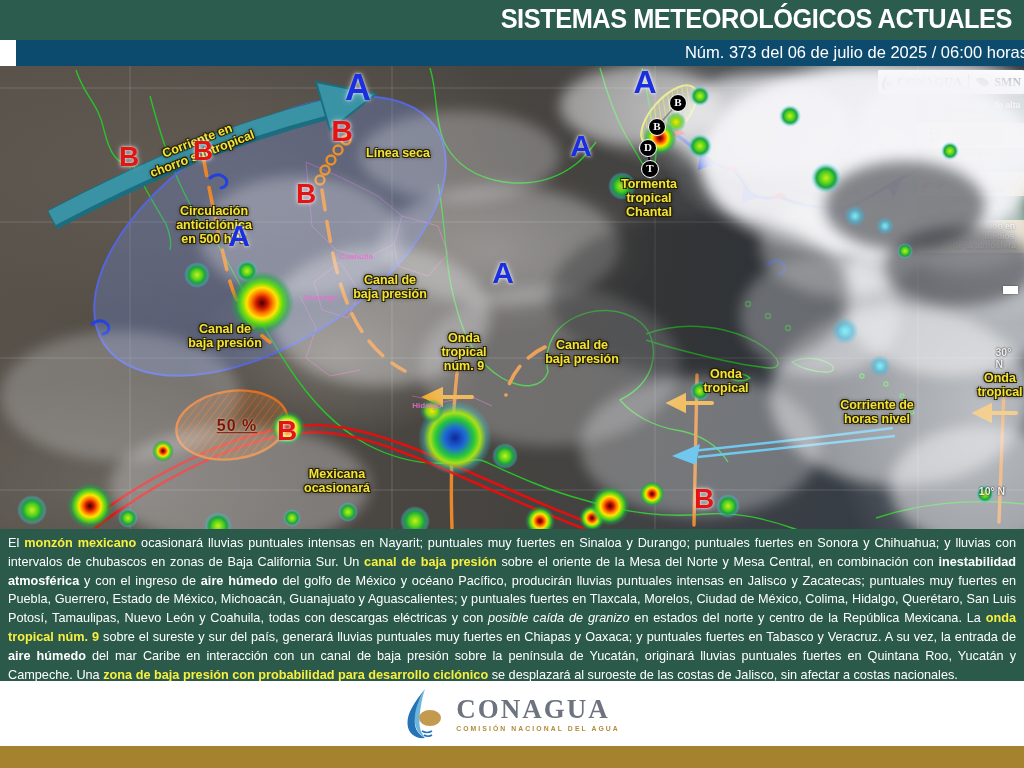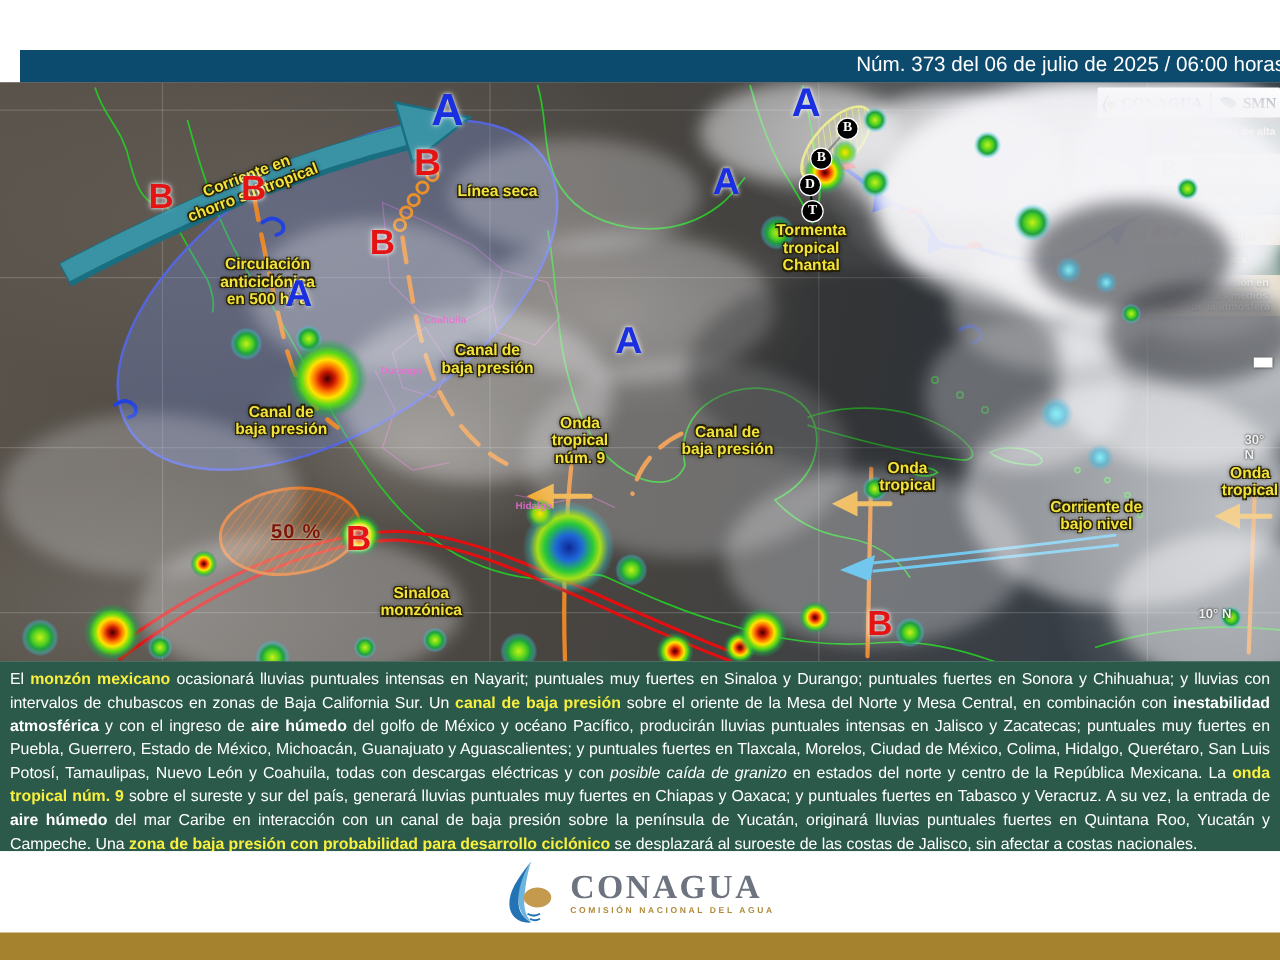--- a/index.html
+++ b/index.html
@@ -75,20 +75,23 @@
   .footer .ftext .big{font-family:"Liberation Serif",serif;font-weight:bold;color:#6d7480;
       font-size:27px;letter-spacing:2px;line-height:1;}
   .footer .ftext .small{color:#b08c3a;font-size:6.8px;font-weight:bold;letter-spacing:2.1px;margin-top:2px;}
   .goldband{position:absolute;left:0;top:746px;width:1024px;height:22px;background:#a5832e;}
 </style>
 </head>
 <body>
 
 <div class="page">
 
+  <div class="topbar">
+    <div class="title">SISTEMAS METEOROLÓGICOS ACTUALES</div>
+  </div>
   <div class="subbar">
     <div class="sub">Núm. 373 del 06 de julio de 2025 / 06:00 horas</div>
   </div>
 
   <div class="map" id="map">
 
     <svg class="overlay" id="basesvg" width="1024" height="463" viewBox="0 0 1024 463">
       <defs>
         <pattern id="hatchO" width="6" height="6" patternUnits="userSpaceOnUse" patternTransform="rotate(45)">
           <line x1="0" y1="0" x2="0" y2="6" stroke="#d06018" stroke-width="1.6" opacity="0.75"></line>
@@ -380,46 +383,46 @@
         <div>Onda</div>
         <div>tropical</div>
       </div>
       <div class="map-label" style="left: 649px; top: 133px; transform: translate(-50%, -50%) rotate(0deg);">
         <div>Tormenta</div>
         <div>tropical</div>
         <div>Chantal</div>
       </div>
       <div class="map-label" style="left: 877px; top: 347px; transform: translate(-50%, -50%) rotate(0deg);">
         <div>Corriente de</div>
-        <div>bajo  nivel</div>
+        <div>horas  nivel</div>
       </div>
       <div class="map-label pct" style="left: 237px; top: 360px; transform: translate(-50%, -50%) rotate(0deg); text-decoration: underline;">
         <div>50 %</div>
       </div>
       <div class="map-label" style="left: 337px; top: 416px; transform: translate(-50%, -50%) rotate(0deg);">
-        <div>Sinaloa</div>
-        <div>monzónica</div>
+        <div>Mexicana</div>
+        <div>ocasionará</div>
       </div>
       <div class="letter blue" style="left: 358px; top: 22px; font-size: 36px;">A</div>
       <div class="letter blue" style="left: 645px; top: 16px; font-size: 32px;">A</div>
       <div class="letter blue" style="left: 581px; top: 80px; font-size: 30px;">A</div>
       <div class="letter blue" style="left: 503px; top: 207px; font-size: 30px;">A</div>
       <div class="letter blue" style="left: 239px; top: 170px; font-size: 30px;">A</div>
       <div class="letter red" style="left: 129px; top: 91px; font-size: 28px;">B</div>
       <div class="letter red" style="left: 203px; top: 85px; font-size: 28px;">B</div>
       <div class="letter red" style="left: 342px; top: 65px; font-size: 30px;">B</div>
       <div class="letter red" style="left: 306px; top: 128px; font-size: 28px;">B</div>
       <div class="letter red" style="left: 287px; top: 365px; font-size: 28px;">B</div>
       <div class="letter red" style="left: 704px; top: 433px; font-size: 28px;">B</div>
       <div class="track-dot" style="left: 678px; top: 37px;">B</div>
       <div class="track-dot" style="left: 657px; top: 61px;">B</div>
       <div class="track-dot" style="left: 648px; top: 82px;">D</div>
       <div class="track-dot" style="left: 650px; top: 103px;">T</div>
       <div class="grid-label" style="left: 1005px; top: 292px;">30° N</div>
-      <div class="grid-label" style="left: 972px; top: 425px;">10° N</div>
+      <div class="grid-label" style="left: 992px; top: 425px;">10° N</div>
       <div class="place-label" style="left: 356px; top: 190px;">Coahuila</div>
       <div class="place-label" style="left: 321px; top: 231px;">Durango</div>
       <div class="place-label" style="left: 427px; top: 339px;">Hidalgo</div>
       <div class="white-marker" style="left: 1003px; top: 220px; width: 15px; height: 8px;"></div>
     </div>
 
   <div class="bulletin" id="bulletin"><span>El </span><span class="hl">monzón mexicano</span><span> ocasionará lluvias puntuales intensas en Nayarit; puntuales muy fuertes en Sinaloa y Durango; puntuales fuertes en Sonora y Chihuahua; y lluvias con intervalos de chubascos en zonas de Baja California Sur. Un </span><span class="hl">canal de baja presión</span><span> sobre el oriente de la Mesa del Norte y Mesa Central, en combinación con </span><span class="b">inestabilidad atmosférica</span><span> y con el ingreso de </span><span class="b">aire húmedo</span><span> del golfo de México y océano Pacífico, producirán lluvias puntuales intensas en Jalisco y Zacatecas; puntuales muy fuertes en Puebla, Guerrero, Estado de México, Michoacán, Guanajuato y Aguascalientes; y puntuales fuertes en Tlaxcala, Morelos, Ciudad de México, Colima, Hidalgo, Querétaro, San Luis Potosí, Tamaulipas, Nuevo León y Coahuila, todas con descargas eléctricas y con </span><span class="i">posible caída de granizo</span><span> en estados del norte y centro de la República Mexicana. La </span><span class="hl">onda tropical núm. 9</span><span> sobre el sureste y sur del país, generará lluvias puntuales muy fuertes en Chiapas y Oaxaca; y puntuales fuertes en Tabasco y Veracruz. A su vez, la entrada de </span><span class="b">aire húmedo</span><span> del mar Caribe en interacción con un canal de baja presión sobre la península de Yucatán, originará lluvias puntuales fuertes en Quintana Roo, Yucatán y Campeche. Una </span><span class="hl">zona de baja presión con probabilidad para desarrollo ciclónico</span><span> se desplazará al suroeste de las costas de Jalisco, sin afectar a costas nacionales.</span></div>
 
   <div class="footer">
     <svg width="42" height="54" viewBox="0 0 42 54">

